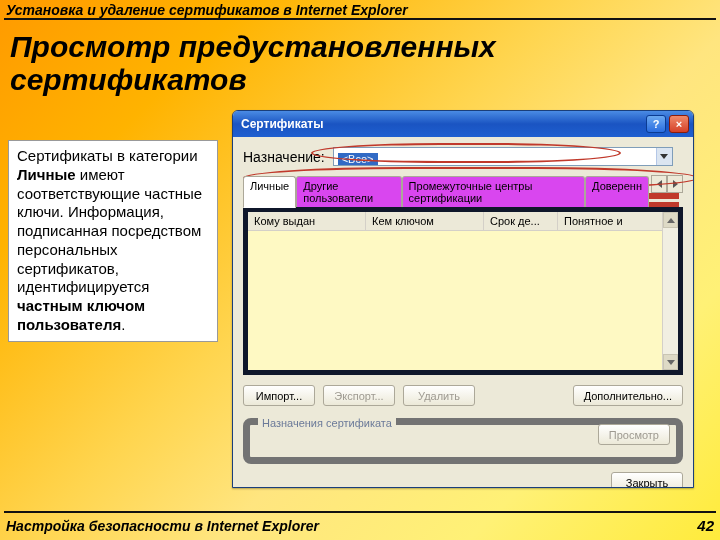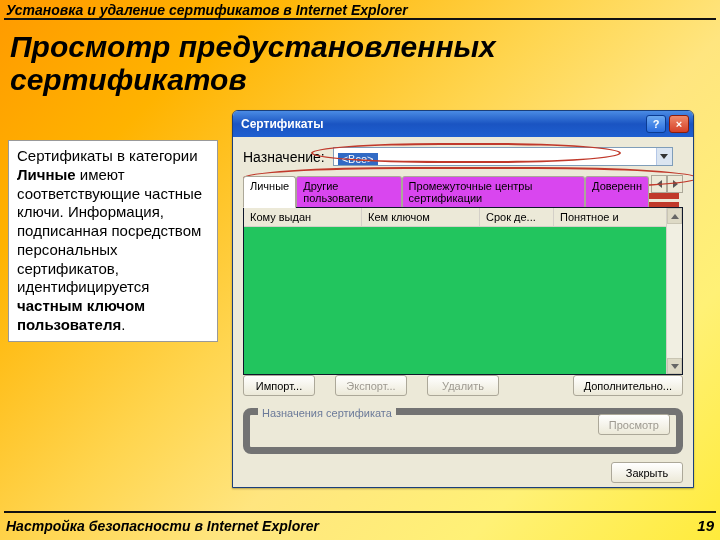--- a/index.html
+++ b/index.html
@@ -79,33 +79,33 @@
     padding:3px 6px 4px 6px; font-size:11px;
     border-radius:3px 3px 0 0;
     position:relative; bottom:-1px;
   }
   .tab.active { background:#fff; border-bottom:1px solid #fff; z-index:2; }
   .tabscroll { display:flex; margin-left:2px;}
   .tabscroll .sb { width:16px; height:18px; border:1px solid #aca899; background:#ece9d8; display:flex;align-items:center;justify-content:center;}
   .tril { width:0;height:0;border-top:4px solid transparent;border-bottom:4px solid transparent;border-right:5px solid #555;}
   .trir { width:0;height:0;border-top:4px solid transparent;border-bottom:4px solid transparent;border-left:5px solid #555;}
   .listframe {
-    border:1px solid #0f172a; background:#22c55e; height:168px; margin-top:0;
+    border:5px solid #0f172a; background:#fef9c3; height:168px; margin-top:0;
     position:relative;
   }
   .lhead { display:flex; border-bottom:1px solid #d4d0c8; }
   .lhead .col {
     background:#ece9d8; border-right:1px solid #d4d0c8;
     padding:3px 6px; font-size:11px;
   }
   .listframe .scroll { position:absolute; right:0; top:0; bottom:0; width:16px; background:#f1efe2; border-left:1px solid #d4d0c8;}
   .scroll .btn { height:16px; background:#dedac6;border:1px solid #c9c5b3;display:flex;align-items:center;justify-content:center;}
   .tup { width:0;height:0;border-left:4px solid transparent;border-right:4px solid transparent;border-bottom:5px solid #666;}
   .tdn { width:0;height:0;border-left:4px solid transparent;border-right:4px solid transparent;border-top:5px solid #666;}
-  .btnrow { display:flex; gap:20px; margin-top:0; align-items:center;}
+  .btnrow { display:flex; gap:8px; margin-top:10px; align-items:center;}
   .wbtn {
     min-width:72px; height:21px; border:1px solid #aca899; border-radius:3px;
     background:linear-gradient(180deg,#fff,#ece9d8);
     font-size:11px; display:flex;align-items:center;justify-content:center;
     padding:0 10px;
   }
   .wbtn.disabled { color:#9e9a91; }
   .group {
     border:7px solid #737373; border-radius:8px; margin-top:12px; padding:8px 6px 12px 6px;
     position:relative; height:46px;
@@ -208,14 +208,14 @@
 
     <div class="closerow">
       <div class="wbtn">Закрыть</div>
     </div>
   </div>
 </div>
 
 <div class="footer">
   <div class="line"></div>
   <span>Настройка безопасности в Internet Explorer</span>
-  <span class="pagenum">19</span>
+  <span class="pagenum">42</span>
 </div>
 
 </body></html>

